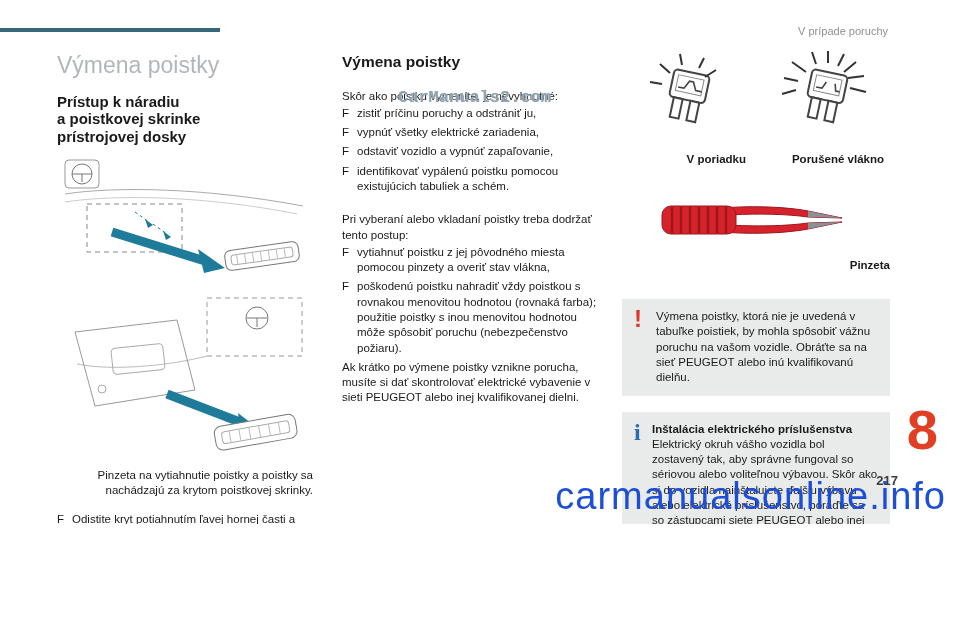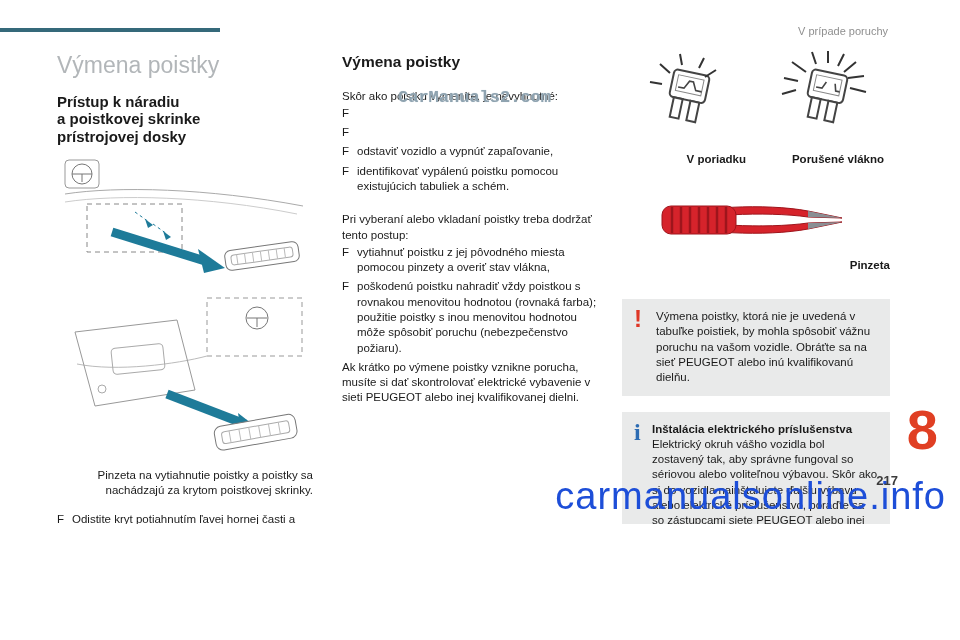--- a/index.html
+++ b/index.html
@@ -110,23 +110,25 @@
       </div>
     </div>
   </div>
 
   <div class="col col-mid">
     <div class="mid-heading">Výmena poistky</div>
     <div class="para">Skôr ako poistku vymeníte, je nevyhnutné:</div>
 
     <div class="bullet">
       <span class="bm">F</span>
-    </div>
-    <div class="bullet">
-      <span class="bm">F</span>
+      <span>zistiť príčinu poruchy a odstrániť ju,</span>
+    </div>
+    <div class="bullet">
+      <span class="bm">F</span>
+      <span>vypnúť všetky elektrické zariadenia,</span>
     </div>
     <div class="bullet">
       <span class="bm">F</span>
       <span>odstaviť vozidlo a vypnúť zapaľovanie,</span>
     </div>
     <div class="bullet">
       <span class="bm">F</span>
       <span>identifikovať vypálenú poistku pomocou existujúcich tabuliek a schém.</span>
     </div>
 

